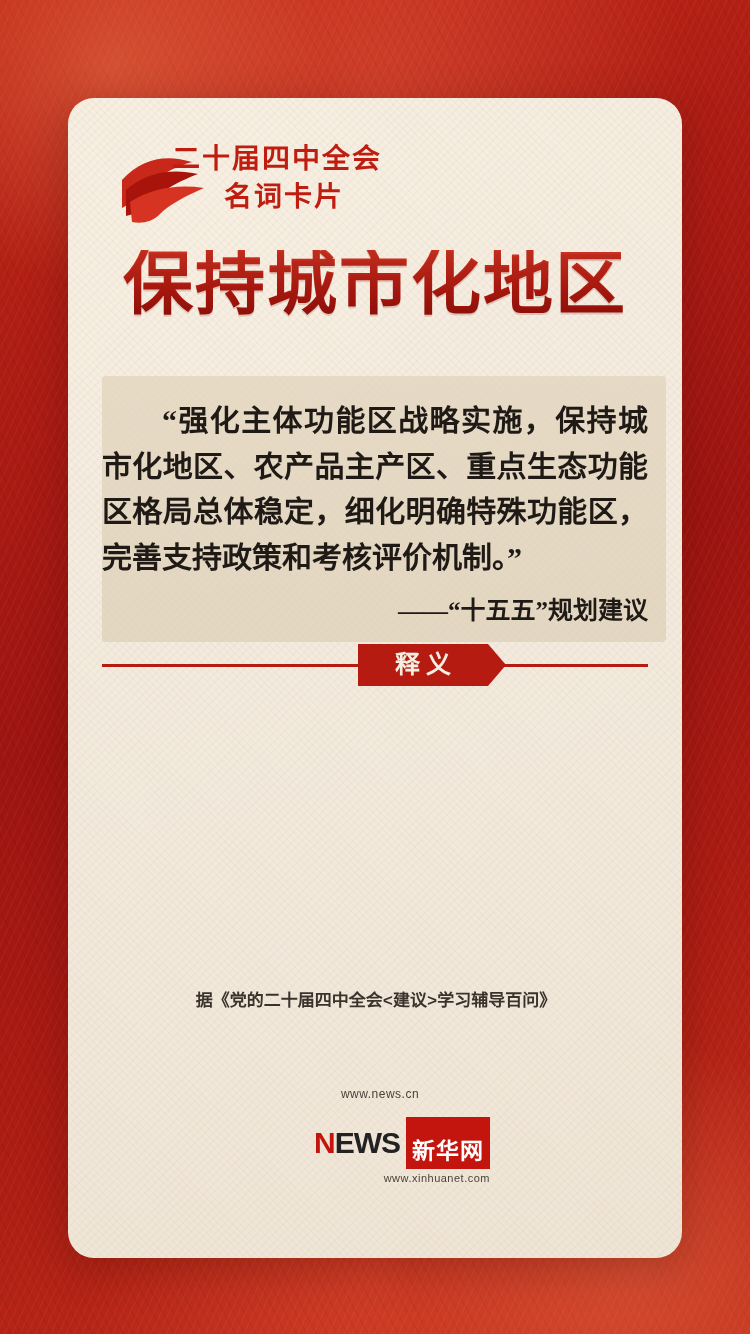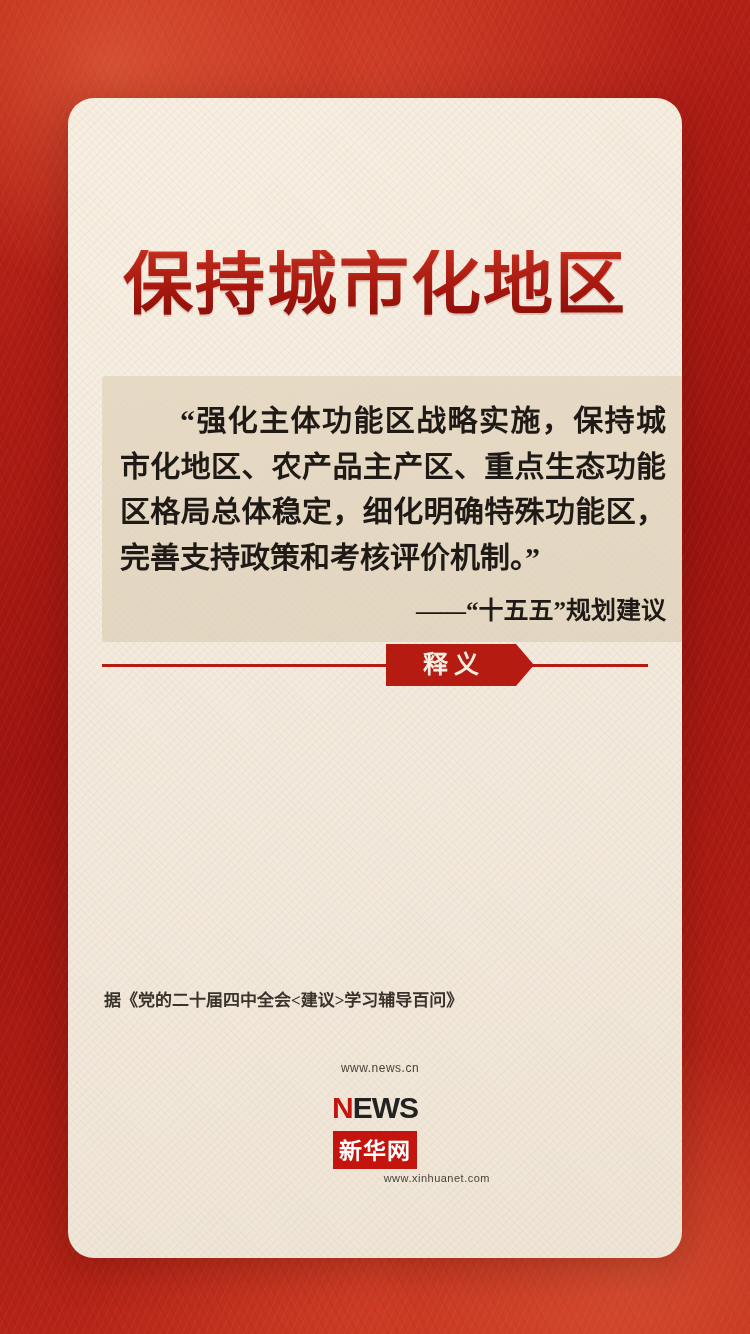--- a/index.html
+++ b/index.html
@@ -130,21 +130,21 @@
     text-shadow: 0 2px 0 rgba(120,20,10,0.18);
     font-family: "Liberation Serif", "DejaVu Serif", serif;
   }
 
   
   .quote-box {
     position: absolute;
     left: 34px;
     top: 278px;
     width: 546px;
-    padding: 22px 18px 16px 18px;
+    padding: 22px 18px 16px 0;
     background: linear-gradient(180deg, rgba(226,213,190,0.78) 0%, rgba(221,207,183,0.72) 100%);
     border-radius: 4px;
   }
   .quote-text {
     font-size: 30px;
     line-height: 1.52;
     color: #1f1a16;
     font-weight: bold;
     text-align: justify;
     text-indent: 2em;
@@ -170,21 +170,21 @@
   .section-rule {
     position: absolute;
     left: 0;
     top: 20px;
     width: 546px;
     height: 3px;
     background: #b61b11;
   }
   .section-tag {
     position: absolute;
-    left: 284px;
+    left: 256px;
     top: 0;
     width: 130px;
     height: 42px;
     background: #b61b11;
     color: #f6eee1;
     font-size: 25px;
     font-weight: bold;
     letter-spacing: 6px;
     text-align: center;
     line-height: 42px;
@@ -213,25 +213,25 @@
     font-weight: bold;
     text-align: justify;
     text-indent: 2em;
     font-family: "Liberation Serif", "DejaVu Serif", serif;
   }
   .attribution {
     position: absolute;
     left: 36px;
     top: 888px;
     width: 544px;
-    text-align: left;
+    text-align: center;
     font-size: 17px;
     color: #3a332c;
     font-weight: bold;
-    font-family: Liberation Serif, serif;
+    font-family: Liberation Mono, monospace;
   }
 
   
   .logo {
     position: absolute;
     left: 50%;
     transform: translateX(-50%);
     bottom: 74px;
     width: 230px;
     text-align: center;
@@ -242,39 +242,38 @@
     letter-spacing: 0.5px;
     font-family: "Liberation Sans", sans-serif;
     margin-bottom: 16px;
     margin-left: 10px;
   }
   .logo-row {
     display: flex;
     align-items: center;
     justify-content: flex-end;
     gap: 6px;
-    flex-direction: column;
   }
   .logo-news {
     font-family: "Liberation Sans", sans-serif;
     font-weight: bold;
     font-size: 30px;
     color: #222;
     letter-spacing: -1px;
     position: relative;
   }
   .logo-news .n-red {
     color: #c3150e;
   }
   .logo-cn {
     background: #c3150e;
     color: #fff;
     font-size: 23px;
     font-weight: bold;
-    padding: 1px 6px 3px 6px;
+    padding: 15px 6px 3px 6px;
     font-family: "Liberation Serif", "DejaVu Serif", serif;
     letter-spacing: 1px;
   }
   .logo-bottom {
     font-size: 11px;
     color: #4a423a;
     letter-spacing: 0.5px;
     font-family: "Liberation Sans", sans-serif;
     margin-top: 3px;
     margin-left: 44px;
@@ -283,20 +282,31 @@
 </style>
 </head>
 <body>
 
 <div class="poster">
   <div class="glow-tl"></div>
   <div class="glow-br"></div>
 
   <div class="card">
 
+    <div class="kicker">
+      <svg class="ribbon" viewBox="0 0 120 78">
+        <path d="M2,30 C22,8 46,4 72,12 C58,16 44,22 34,32 C24,42 14,52 2,58 Z" fill="#c8281a"></path>
+        <path d="M6,40 C26,22 52,18 78,24 C62,30 46,38 36,48 C26,58 16,64 6,66 Z" fill="#a8140c"></path>
+        <path d="M10,52 C32,38 58,34 84,38 C66,46 50,54 40,64 C32,72 22,74 12,72 Z" fill="#d63322"></path>
+      </svg>
+      <div class="kicker-lines">
+        <div class="kicker-line1">二十届四中全会</div>
+        <div class="kicker-line2">名词卡片</div>
+      </div>
+    </div>
 
     <div class="main-title">保持城市化地区</div>
 
     <div class="quote-box">
       <div class="quote-text">“强化主体功能区战略实施，保持城市化地区、农产品主产区、重点生态功能区格局总体稳定，细化明确特殊功能区，完善支持政策和考核评价机制。”</div>
       <div class="quote-source">——“十五五”规划建议</div>
     </div>
 
     <div class="section-head">
       <div class="section-rule"></div>

